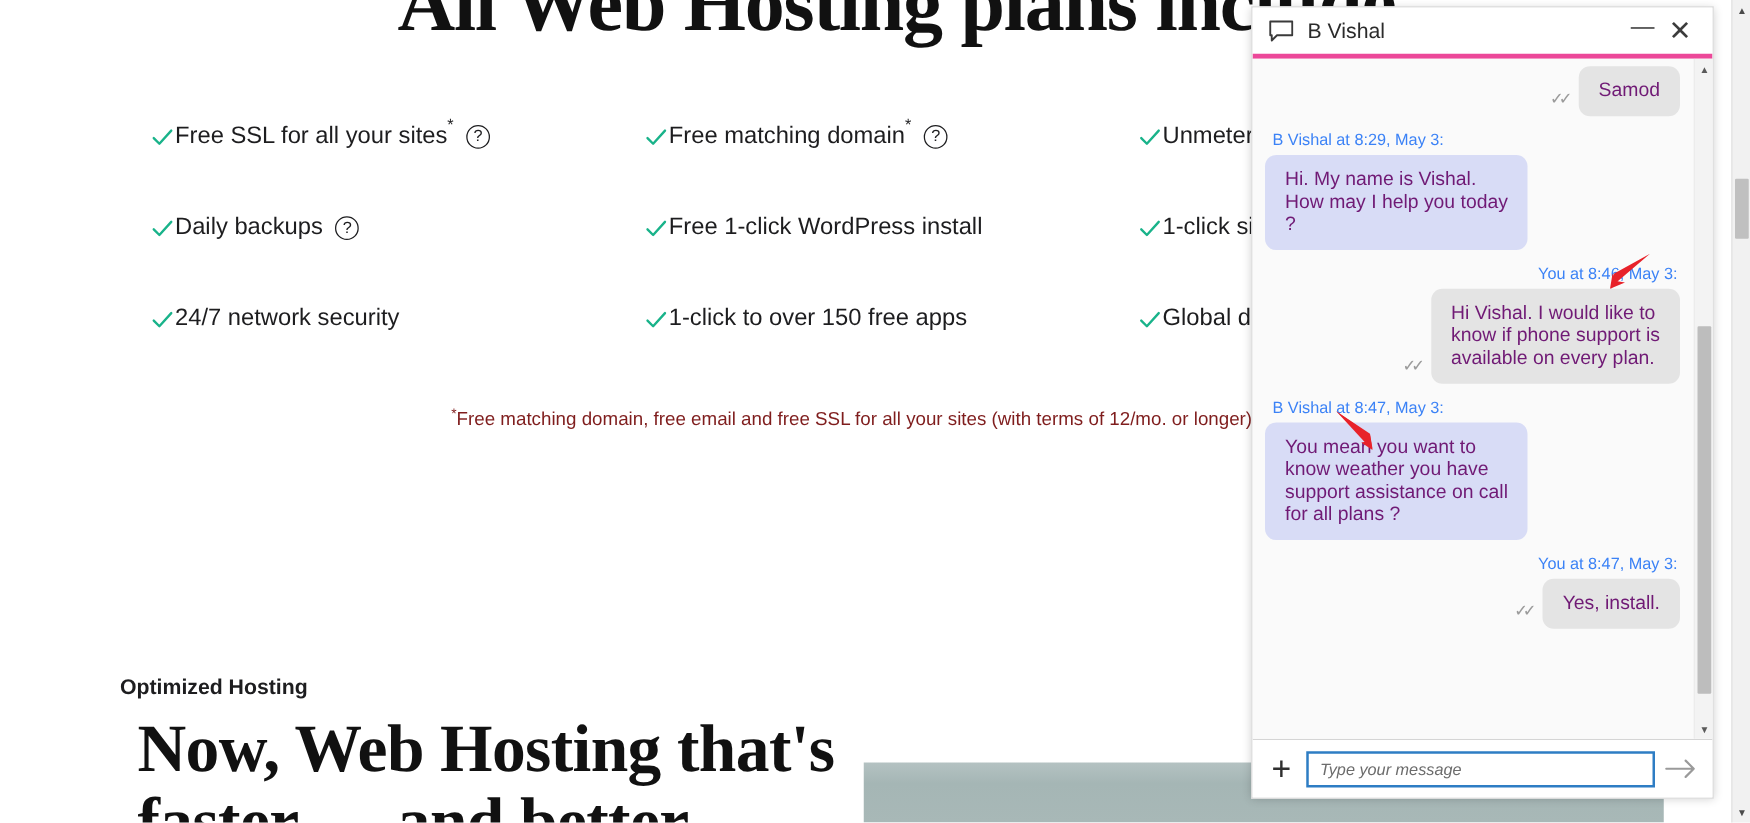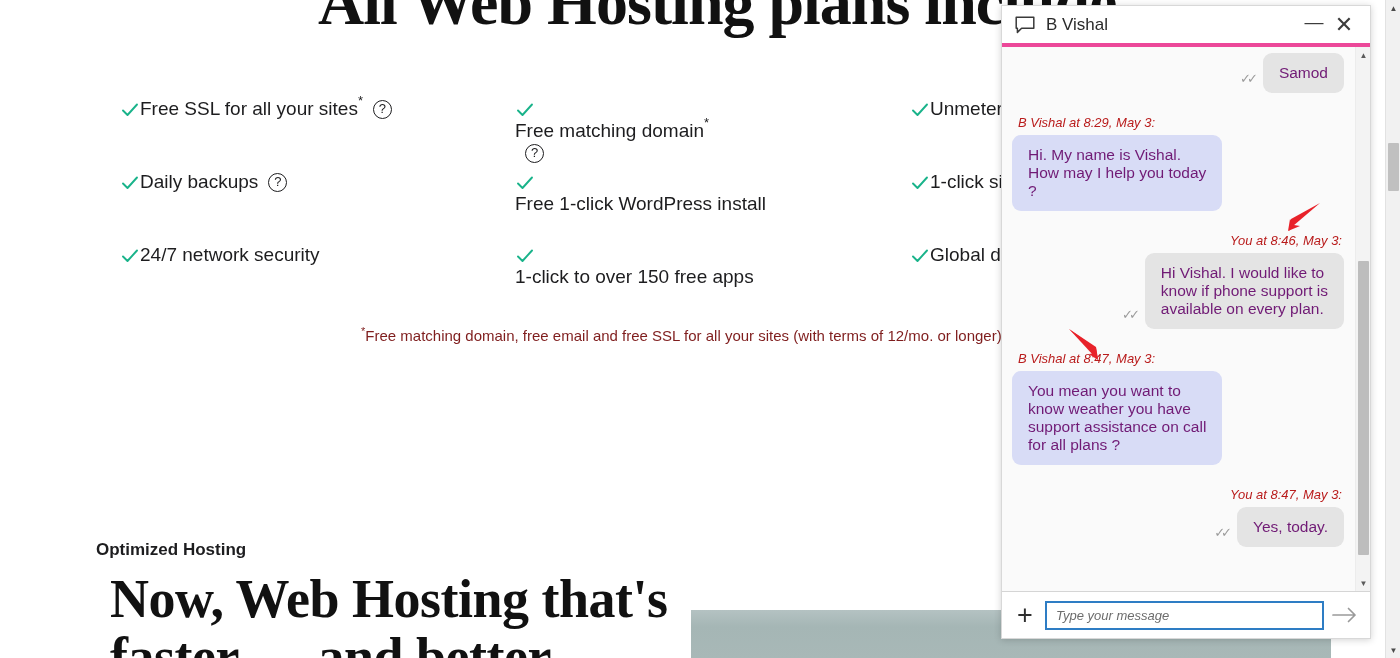--- a/index.html
+++ b/index.html
@@ -39,21 +39,21 @@
   .feat-row {
     position: relative;
     height: 73px;
   }
   .feat {
     position: absolute;
     display: flex;
     align-items: flex-start;
   }
   .feat.c1 { left: 120px; }
-  .feat.c2 { left: 515px; flex-direction: column; }
+  .feat.c2 { left: 515px; }
   .feat.c3 { left: 910px; }
 
   .check {
     width: 20px; height: 20px;
     flex: 0 0 20px;
     margin-top: 2px;
   }
   .feat-label {
     font-family: "Liberation Sans", sans-serif;
     font-size: 19px;
@@ -196,23 +196,22 @@
     background: #fafafa;
     overflow: hidden;
     padding: 6px 26px 6px 10px;
   }
 
   .msg-group { position: relative; }
 
   .meta {
     font-family: "Liberation Sans", sans-serif;
     font-size: 13px;
-    color: #b91c1c;
-    margin: 22px 0 5px 6px;
-    font-style: italic;
+    color: #3b82f6;
+    margin: 11px 0 5px 6px;
   }
   .meta.right { text-align: right; margin-right: 2px; margin-left: 0; }
 
   .bubble-row { display: flex; align-items: flex-end; }
   .bubble-row.left { justify-content: flex-start; }
   .bubble-row.right { justify-content: flex-end; }
 
   .bubble {
     border-radius: 9px;
     padding: 11px 16px;
@@ -459,21 +458,21 @@
 know weather you have
 support assistance on call
 for all plans ?</div>
       </div>
     </div>
 
     <div class="msg-group">
       <div class="meta right">You at 8:47, May 3:</div>
       <div class="bubble-row right">
         <span class="ticks">✓✓</span>
-        <div class="bubble user">Yes, today.</div>
+        <div class="bubble user">Yes, install.</div>
       </div>
     </div>
 
     <div class="chat-scrollbar">
       <div class="cs-arrow up">▲</div>
       <div class="cs-thumb"></div>
       <div class="cs-arrow down">▼</div>
     </div>
   </div>
 

